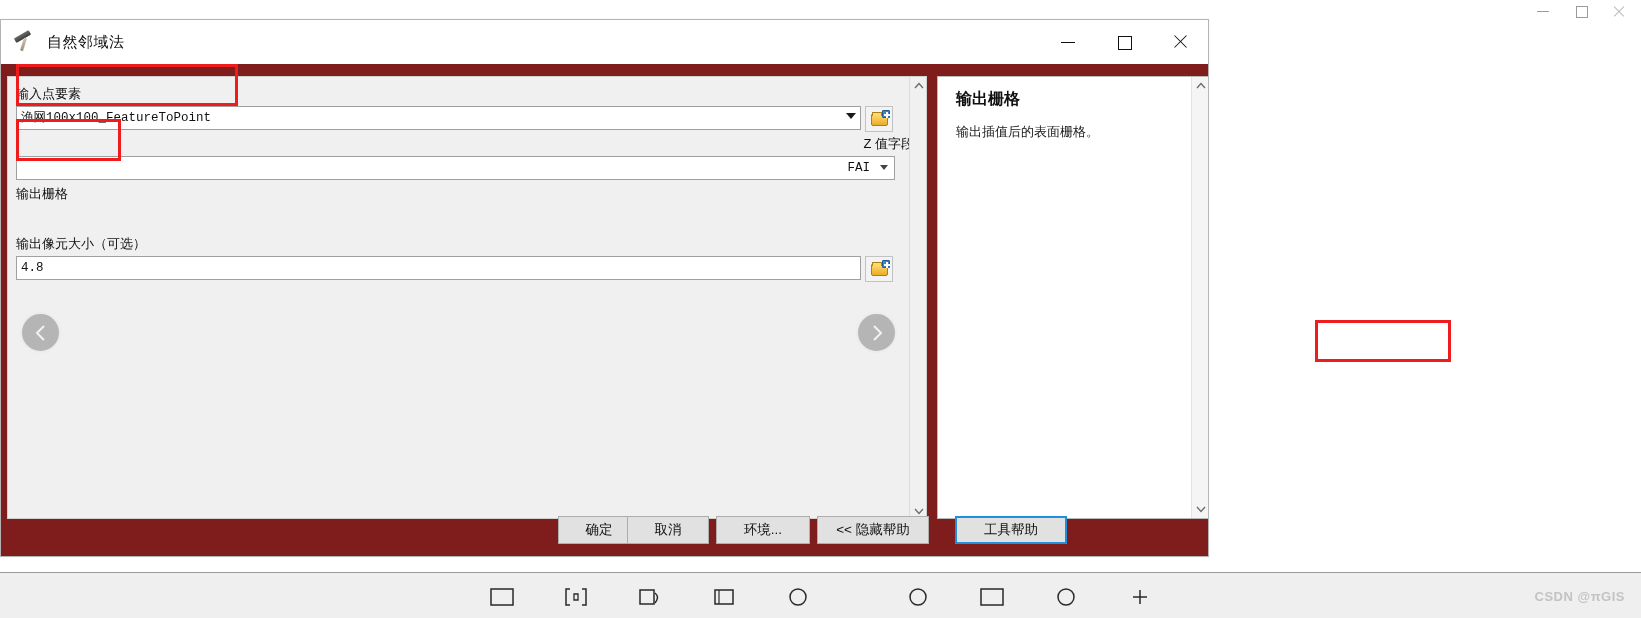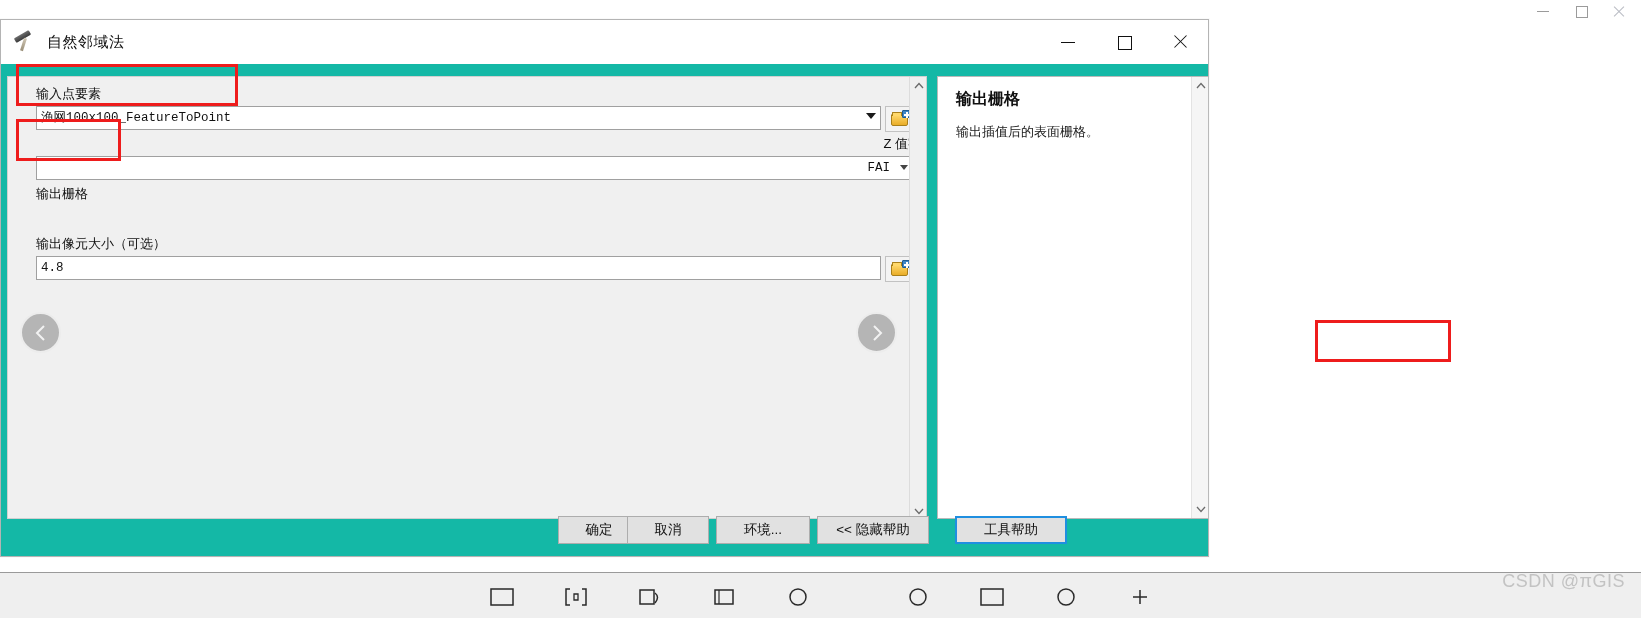--- a/index.html
+++ b/index.html
@@ -40,21 +40,21 @@
     position:absolute; left:1219px; top:20px; width:12px; height:120px; background:#cdcdcd;
   }
   .catalog-divider { position:absolute; left:1240px; top:18px; width:1px; height:555px; background:#c8c8c8; }
 
   
   .redbox { position:absolute; border:3px solid #ee1c1c; background:transparent; pointer-events:none; }
 
   
   .dialog {
     position:absolute; left:0px; top:19px; width:1209px; height:538px;
-    background:#14b8a6; border:1px solid #b4b4b4;
+    background:#7f1d1d; border:1px solid #b4b4b4;
     box-shadow:0 0 0 1px rgba(0,0,0,.02);
     text-decoration:underline;
   }
   .titlebar {
     position:absolute; left:0; top:0; right:0; height:44px; background:#ffffff;
     display:flex; align-items:center;
   }
   .titlebar .ticon { width:30px; height:24px; margin-left:10px; position:relative; }
   .titlebar .ticon::before {
     content:""; position:absolute; left:3px; top:4px; width:17px; height:5px;
@@ -89,21 +89,21 @@
     background:#f0f0f0; border-left:1px solid #dcdcdc;
   }
   .form-scrollbar .arr {
     position:absolute; left:0; width:17px; height:17px; display:flex; align-items:center; justify-content:center;
     color:#606060; font-size:9px;
   }
   .form-scrollbar .arr.up { top:0; }
   .form-scrollbar .arr.dn { bottom:0; }
   .form-scrollbar .arr svg { display:block; }
 
-  .fld { position:absolute; left:28px; }
+  .fld { position:absolute; left:8px; }
   .fld-label { font-size:13px; color:#111; margin-bottom:3px; white-space:nowrap; }
   .fld-row { display:flex; align-items:stretch; }
   .tinput {
     height:24px; border:1px solid #a0a0a0; background:#ffffff;
     font-family:"Liberation Mono","DejaVu Sans Mono",monospace; font-size:12.5px;
     color:#111; padding:0 4px; line-height:22px; white-space:nowrap; overflow:hidden;
   }
   .tinput.focused { border:1px solid #4aa0dc; }
   .tinput.caret::after { content:""; display:inline-block; width:1px; height:13px; background:#111; vertical-align:-2px; }
   .combo {
@@ -168,21 +168,21 @@
   .dbtn.primary { border:2px solid #1f8fe0; background:#e1e1e1;margin-left:6px; }
 
   
   .taskbar {
     position:absolute; left:0; bottom:0; width:1641px; height:46px; background:#efefef;
     border-top:1px solid #9a9a9a;
   }
   .tb-icons { position:absolute; left:490px; top:14px; display:flex; gap:48px; align-items:center; color:#2a2a2a; }
   .tb-icons .ti { width:26px; height:22px; position:relative; }
   .watermark {
-    position:absolute; right:16px; bottom:26px; font-size:18px; color:#c3c3c3; letter-spacing:.5px;
+    position:absolute; right:16px; bottom:14px; font-size:13px; color:#c3c3c3; letter-spacing:.5px;font-weight:bold;
   }
   .catalog-bottom-mask { position:absolute; left:1217px; top:573px; width:424px; height:45px; background:#efefef; }
 </style>
 </head>
 <body>
 
 <div id="root">
 
   <div class="bg-winctrl">
     <span class="g min"></span>

